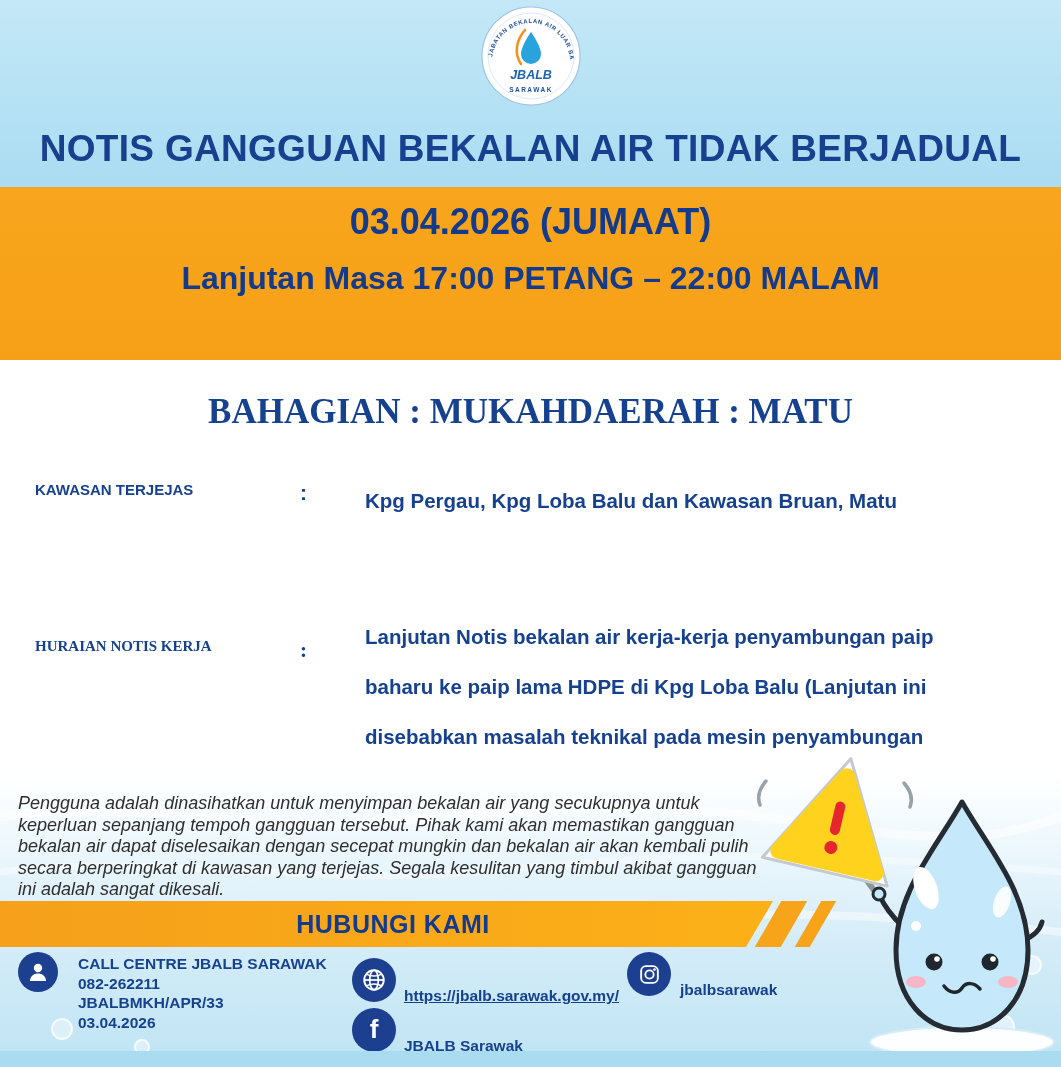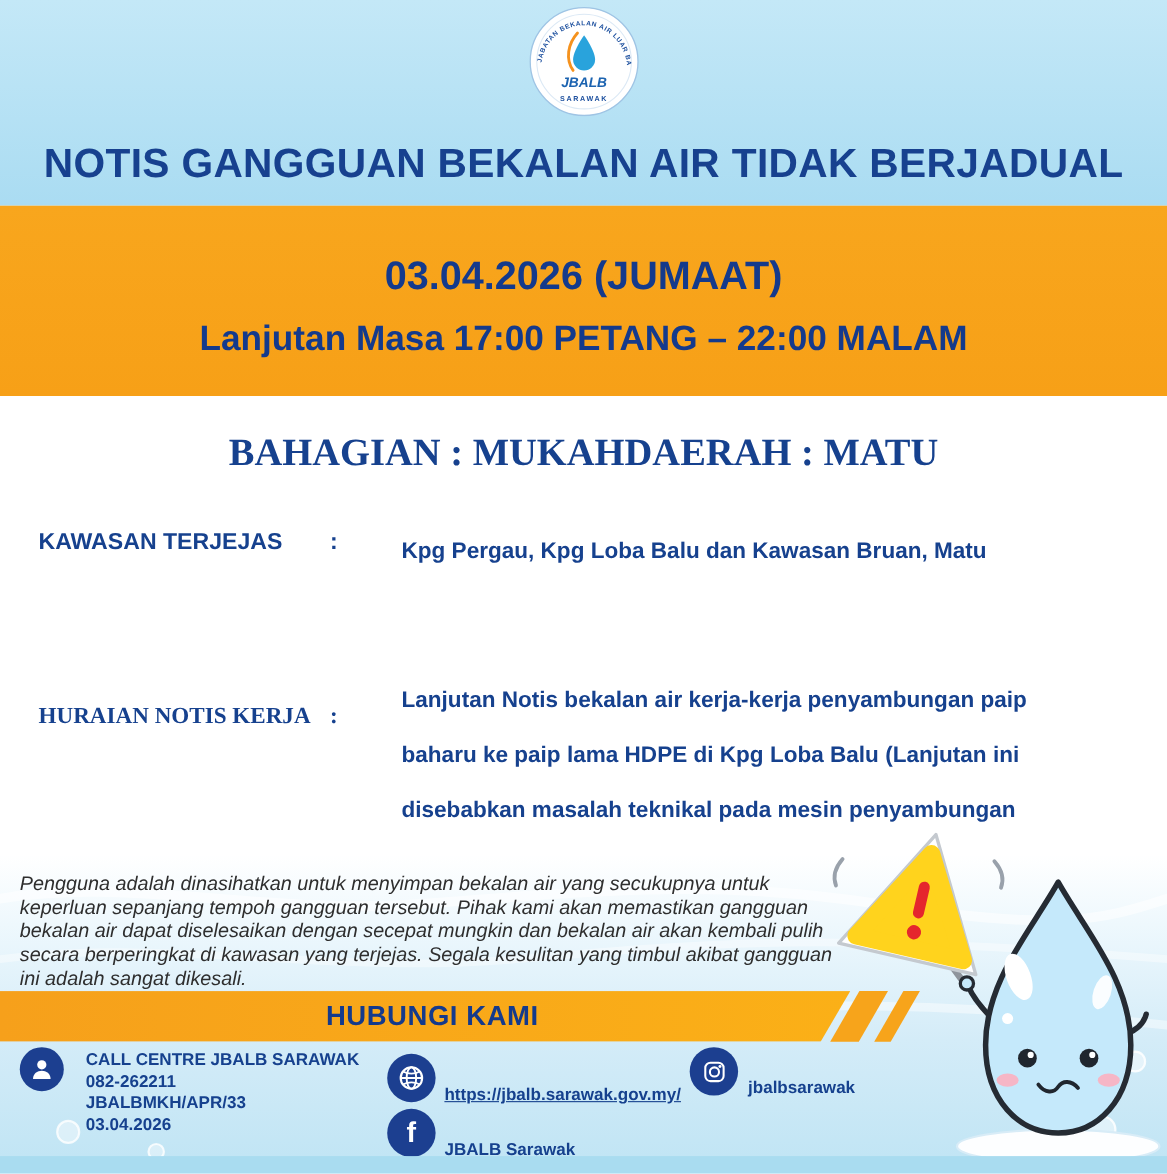--- a/index.html
+++ b/index.html
@@ -9,29 +9,29 @@
   }
   
   .top-band{position:absolute;top:0;left:0;width:100%;height:187px;
     background:linear-gradient(180deg,#c4e8f7 0%,#aadcf2 100%);}
   .logo{position:absolute;top:6px;left:50%;transform:translateX(-50%);width:100px;height:100px;}
   .main-title{position:absolute;top:128px;left:0;width:100%;text-align:center;
     font-size:37px;font-weight:bold;color:#17418f;letter-spacing:.3px;}
   
   .orange-band{position:absolute;top:187px;left:0;width:100%;height:173px;
     background:linear-gradient(180deg,#f8a61d 0%,#f7a017 100%);text-align:center;}
-  .date-line{margin-top:43px;font-size:36px;font-weight:bold;color:#143a8c;}
+  .date-line{margin-top:14px;font-size:36px;font-weight:bold;color:#143a8c;}
   .time-line{margin-top:17px;font-size:32px;font-weight:bold;color:#143a8c;}
   
   .location-row{position:absolute;top:392px;left:0;width:100%;display:flex;
     justify-content:center;font-size:35px;font-weight:bold;color:#16418e;font-family:Liberation Serif, serif;}
   
   .detail-row{position:absolute;left:35px;display:grid;grid-template-columns:265px 65px 605px;
     color:#16418e;font-weight:bold;}
-  .detail-row .d-label{font-size:21px;}
+  .detail-row .d-label{font-size:15px;}
   .detail-row .d-colon{font-size:21px;}
   #row-kawasan{top:481px;}
   #row-kawasan .d-value{font-size:20.5px;padding-top:8px;}
   #row-huraian{top:612px;}
   #row-huraian .d-label,#row-huraian .d-colon{padding-top:26px;font-family:Liberation Serif, serif;}
   #row-huraian .d-value{font-size:20.5px;line-height:50px;}
   
   .water-bg{position:absolute;top:777px;left:0;width:100%;height:290px;
     background:linear-gradient(180deg,#ffffff 0%,#eef8fd 22%,#d4ecf8 58%,#bfe4f4 100%);}
   .water-bg svg{position:absolute;top:0;left:0;}

